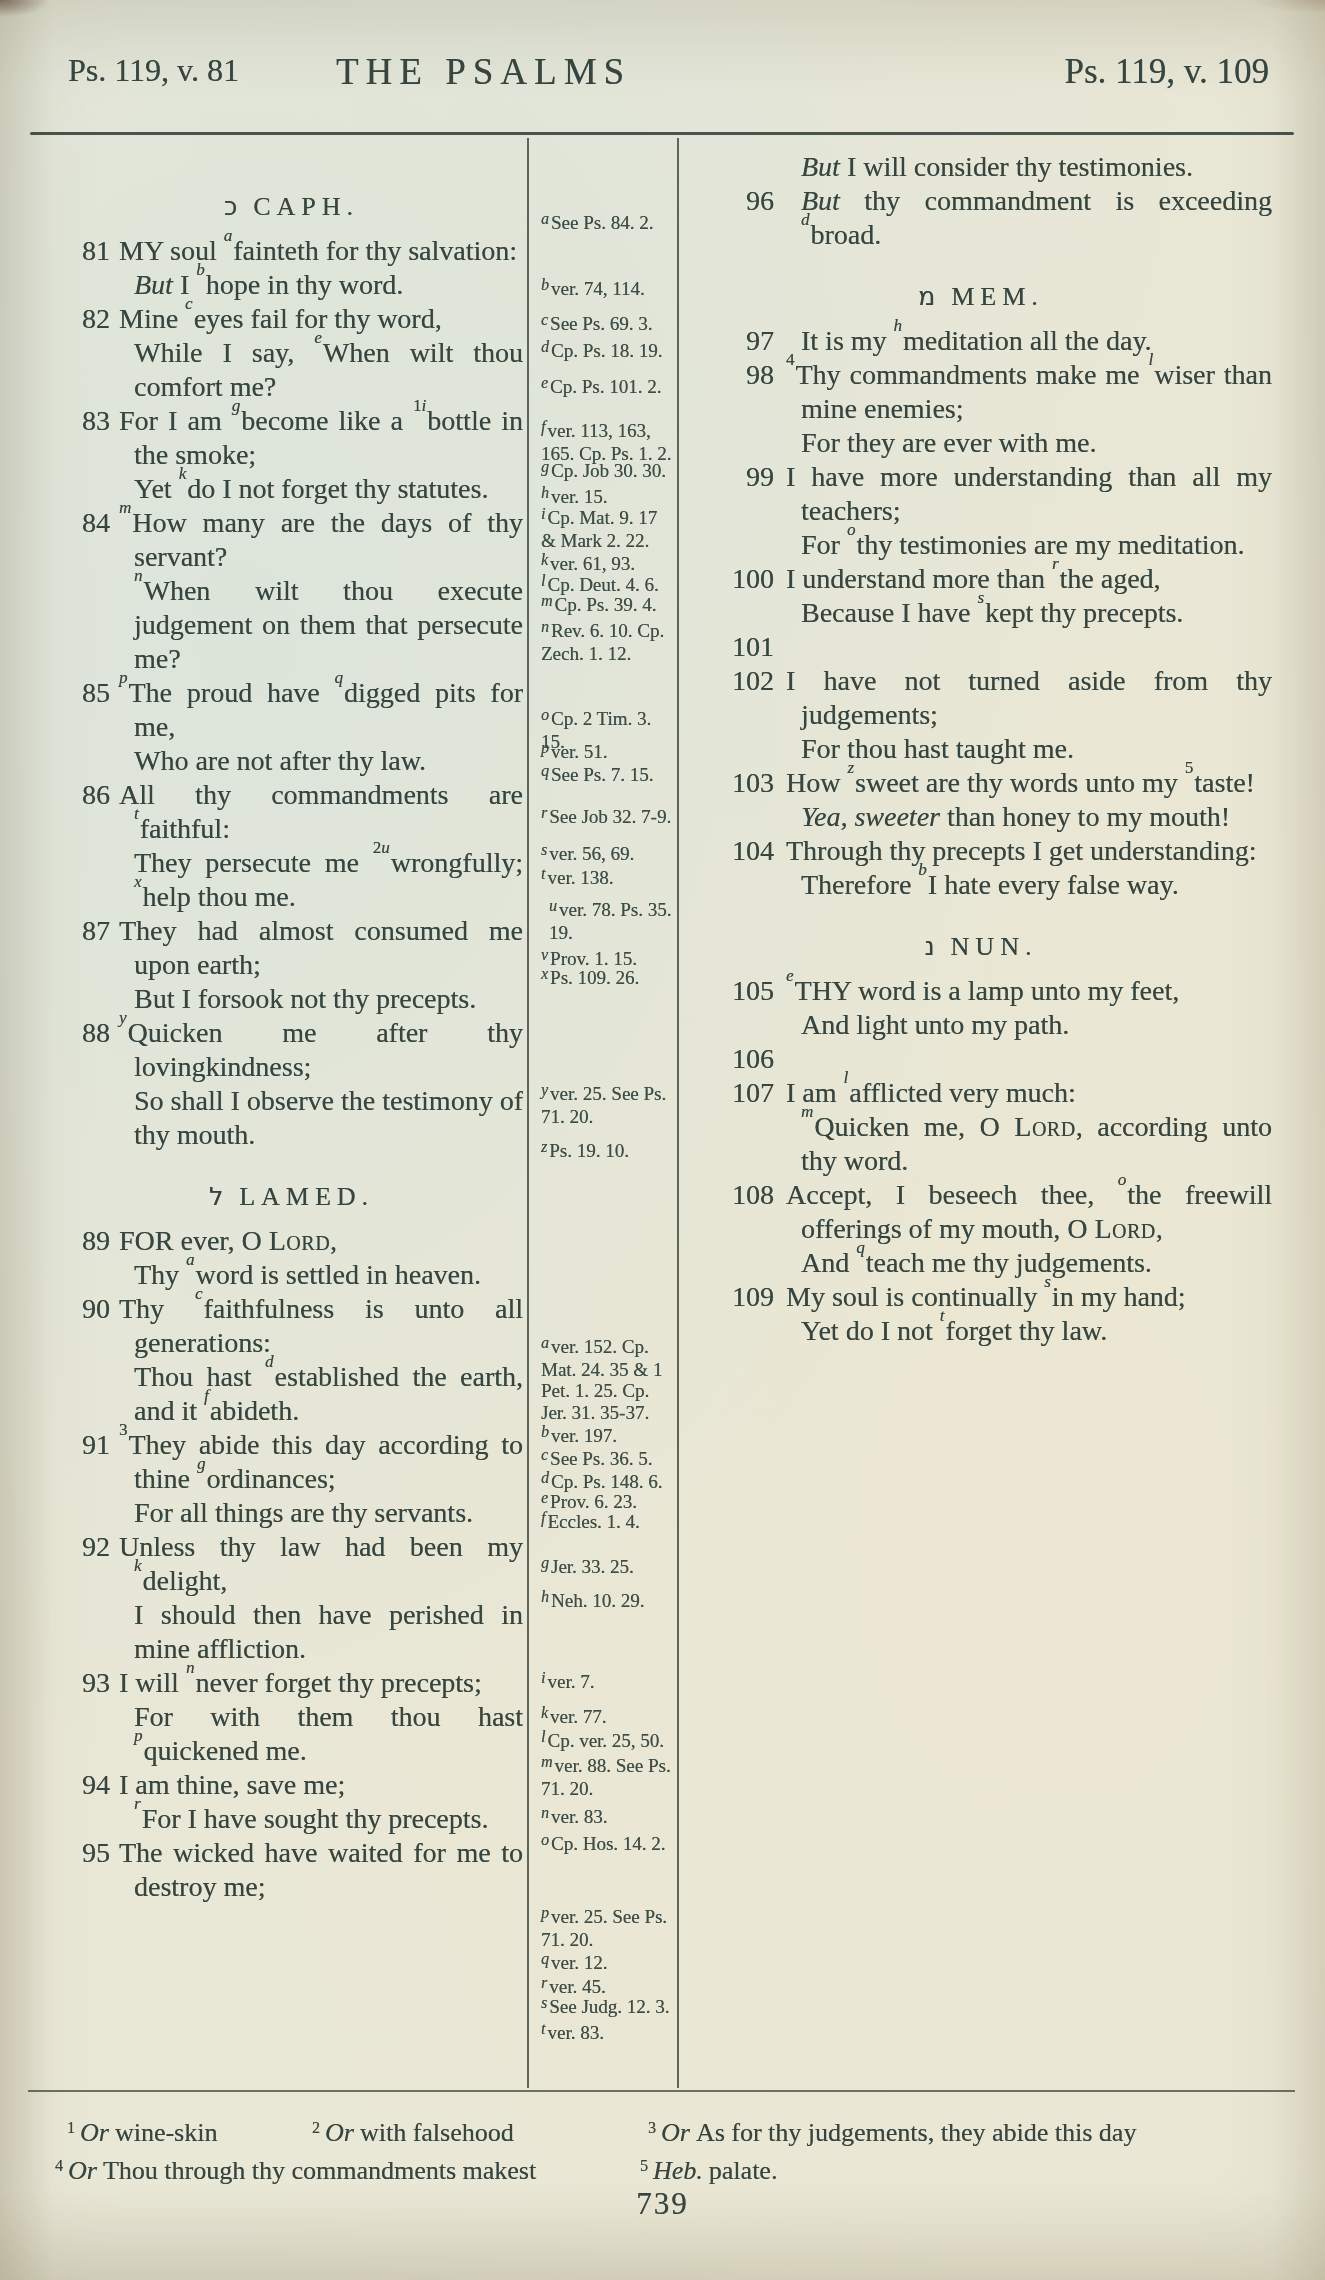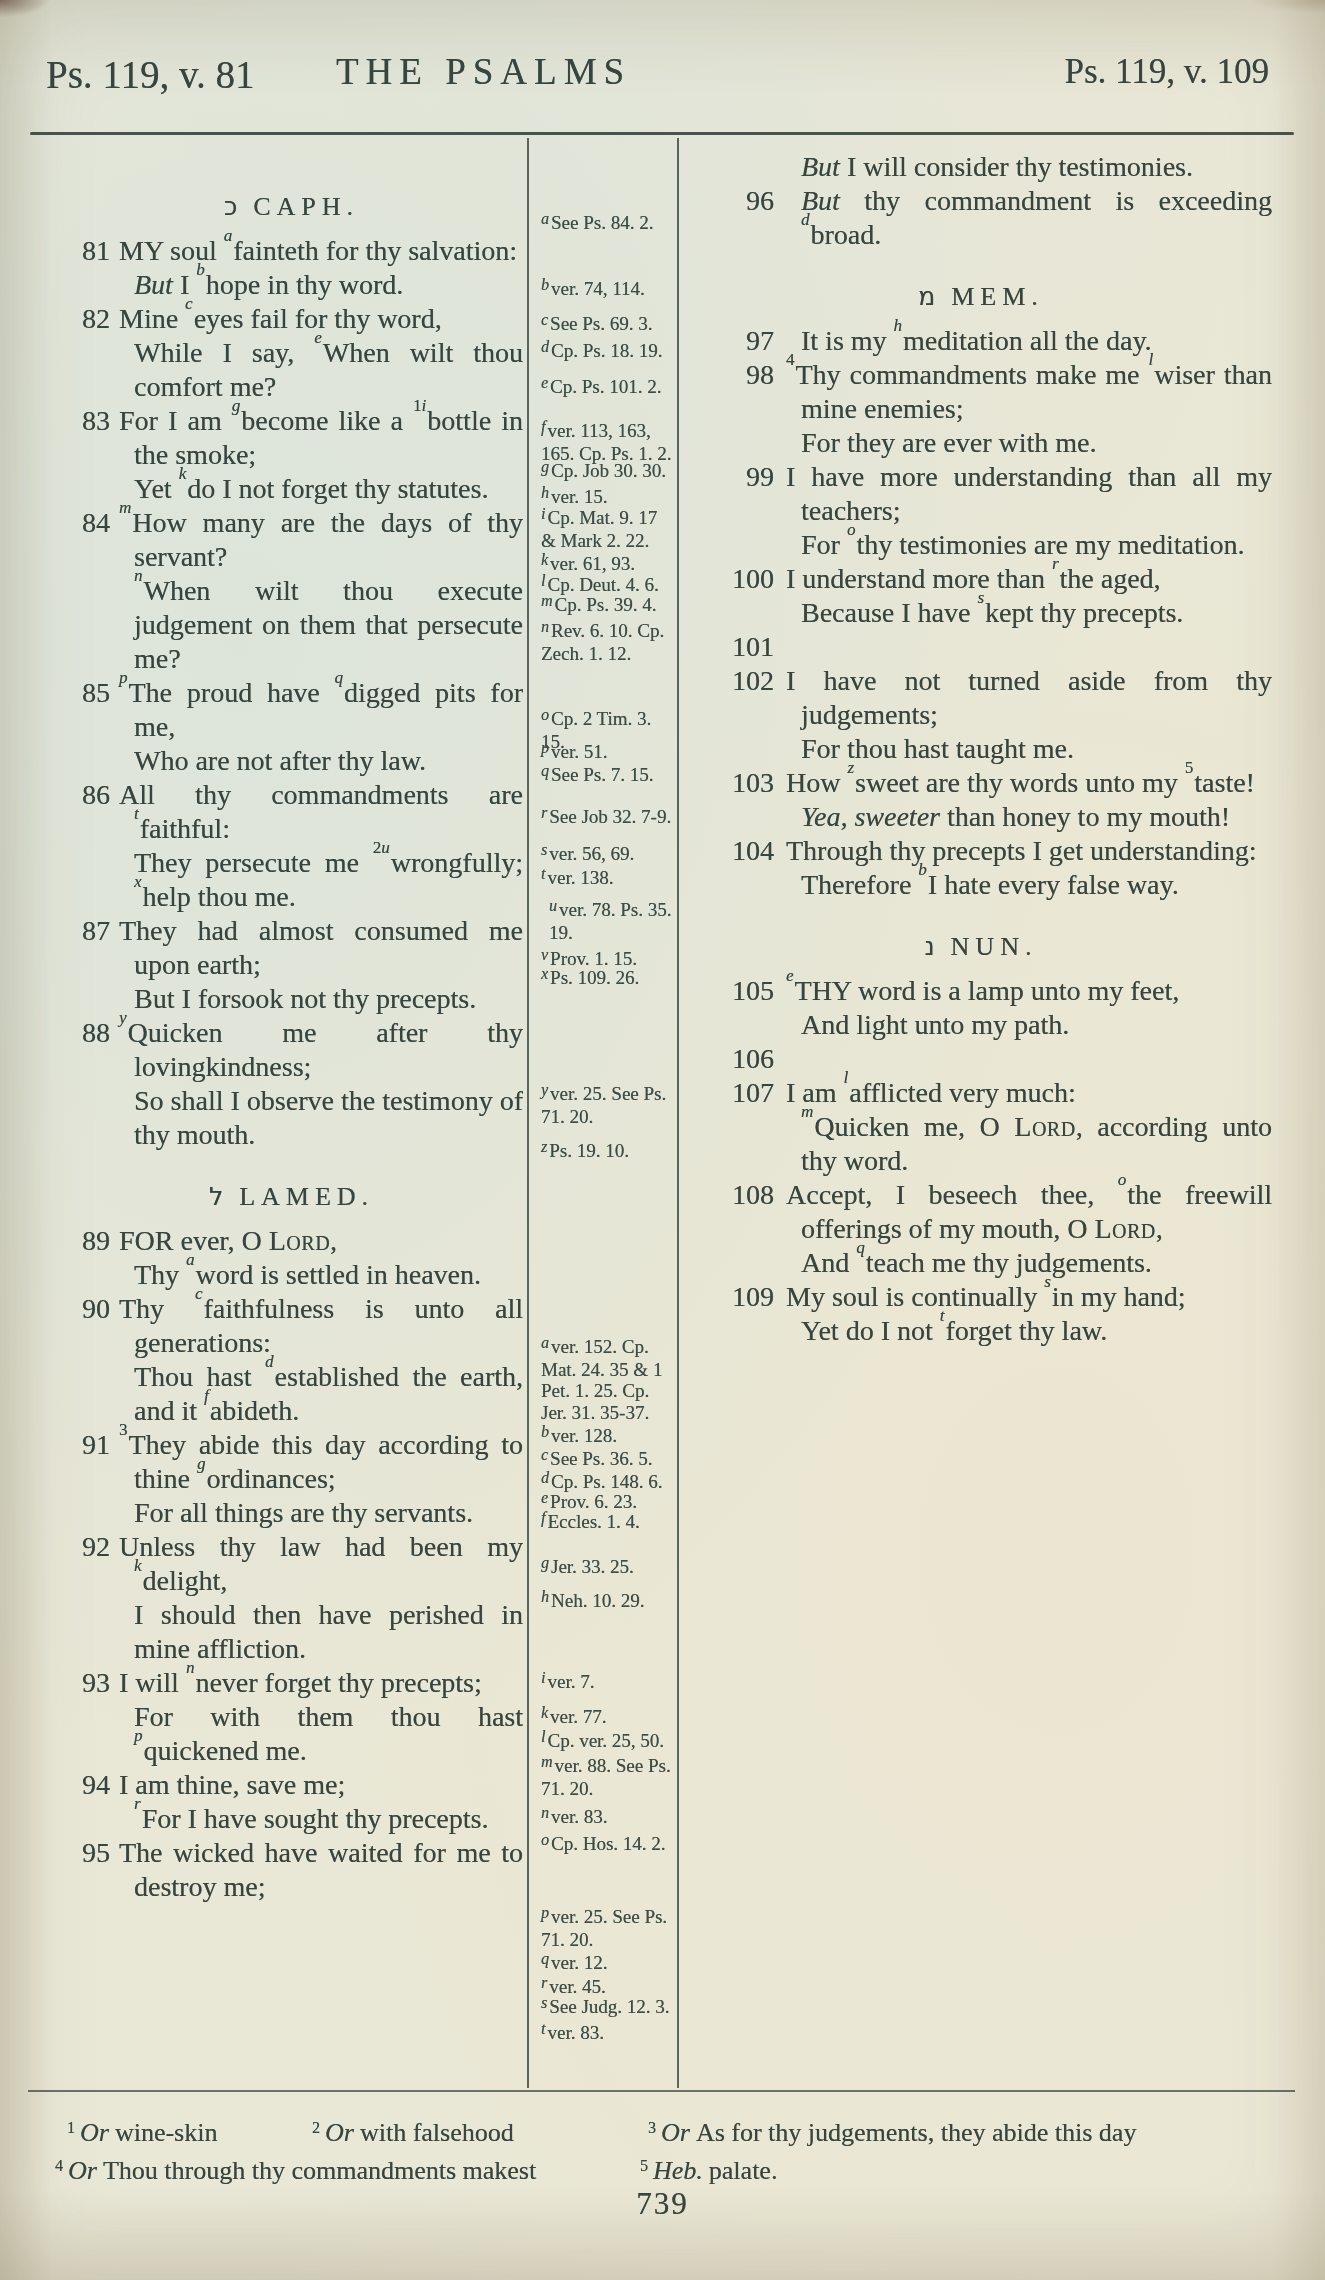--- a/index.html
+++ b/index.html
@@ -16,21 +16,21 @@
     box-shadow: inset 0 0 100px rgba(92,82,46,0.16);
     color:#36453f;
     font-family:"Liberation Serif", serif;
     text-shadow:0.25px 0 0 rgba(54,69,63,0.65);
   }
   .corner-smudge{position:absolute;top:0;left:0;width:90px;height:30px;
     background:radial-gradient(70px 24px at 0 0, rgba(70,38,30,0.55), rgba(70,38,30,0) 72%);}
   .corner-smudge2{position:absolute;top:0;right:0;width:120px;height:22px;
     background:radial-gradient(100px 18px at 100% 0, rgba(120,90,60,0.25), rgba(120,90,60,0) 75%);}
 
-  .header-left{position:absolute;top:52px;left:46px;font-size:39px;white-space:nowrap;}
+  .header-left{position:absolute;top:52px;left:68px;font-size:32px;white-space:nowrap;}
   .header-center{position:absolute;top:50px;left:336px;font-size:37px;letter-spacing:7px;white-space:nowrap;}
   .header-right{position:absolute;top:52px;right:56px;font-size:35px;white-space:nowrap;}
 
   .hrule-top{position:absolute;top:132px;left:30px;width:1264px;height:3px;background:rgba(44,58,53,0.85);border-radius:2px;}
   .hrule-bottom{position:absolute;top:2090px;left:28px;width:1267px;height:2px;background:rgba(44,58,53,0.68);}
   .vrule{position:absolute;top:138px;height:1950px;width:2px;background:rgba(50,64,58,0.78);}
   .vrule-1{left:527px;}
   .vrule-2{left:677px;}
 
   .col{position:absolute;top:150px;height:1938px;overflow:hidden;}
@@ -206,21 +206,21 @@
       <div class="ref-entry" style="top: 764px;"><i class="rl">q</i><span class="rt">See Ps. 7. 15.</span></div>
       <div class="ref-entry" style="top: 806px;"><i class="rl">r</i><span class="rt">See Job 32. 7-9.</span></div>
       <div class="ref-entry" style="top: 843px;"><i class="rl">s</i><span class="rt">ver. 56, 69.</span></div>
       <div class="ref-entry" style="top: 867px;"><i class="rl">t</i><span class="rt">ver. 138.</span></div>
       <div class="ref-entry" style="top: 899px; margin-left: 8px;"><i class="rl">u</i><span class="rt">ver. 78. Ps. 35. 19.</span></div>
       <div class="ref-entry" style="top: 948px;"><i class="rl">v</i><span class="rt">Prov. 1. 15.</span></div>
       <div class="ref-entry" style="top: 967px;"><i class="rl">x</i><span class="rt">Ps. 109. 26.</span></div>
       <div class="ref-entry" style="top: 1083px;"><i class="rl">y</i><span class="rt">ver. 25. See Ps. 71. 20.</span></div>
       <div class="ref-entry" style="top: 1140px;"><i class="rl">z</i><span class="rt">Ps. 19. 10.</span></div>
       <div class="ref-entry" style="top: 1336px;"><i class="rl">a</i><span class="rt">ver. 152. Cp. Mat. 24. 35 &amp; 1 Pet. 1. 25. Cp. Jer. 31. 35-37.</span></div>
-      <div class="ref-entry" style="top: 1425px;"><i class="rl">b</i><span class="rt">ver. 128.</span></div>
+      <div class="ref-entry" style="top: 1425px;"><i class="rl">b</i><span class="rt">ver. 197.</span></div>
       <div class="ref-entry" style="top: 1448px;"><i class="rl">c</i><span class="rt">See Ps. 36. 5.</span></div>
       <div class="ref-entry" style="top: 1471px;"><i class="rl">d</i><span class="rt">Cp. Ps. 148. 6.</span></div>
       <div class="ref-entry" style="top: 1491px;"><i class="rl">e</i><span class="rt">Prov. 6. 23.</span></div>
       <div class="ref-entry" style="top: 1511px;"><i class="rl">f</i><span class="rt">Eccles. 1. 4.</span></div>
       <div class="ref-entry" style="top: 1556px;"><i class="rl">g</i><span class="rt">Jer. 33. 25.</span></div>
       <div class="ref-entry" style="top: 1590px;"><i class="rl">h</i><span class="rt">Neh. 10. 29.</span></div>
       <div class="ref-entry" style="top: 1671px;"><i class="rl">i</i><span class="rt">ver. 7.</span></div>
       <div class="ref-entry" style="top: 1706px;"><i class="rl">k</i><span class="rt">ver. 77.</span></div>
       <div class="ref-entry" style="top: 1730px;"><i class="rl">l</i><span class="rt">Cp. ver. 25, 50.</span></div>
       <div class="ref-entry" style="top: 1755px;"><i class="rl">m</i><span class="rt">ver. 88. See Ps. 71. 20.</span></div>

